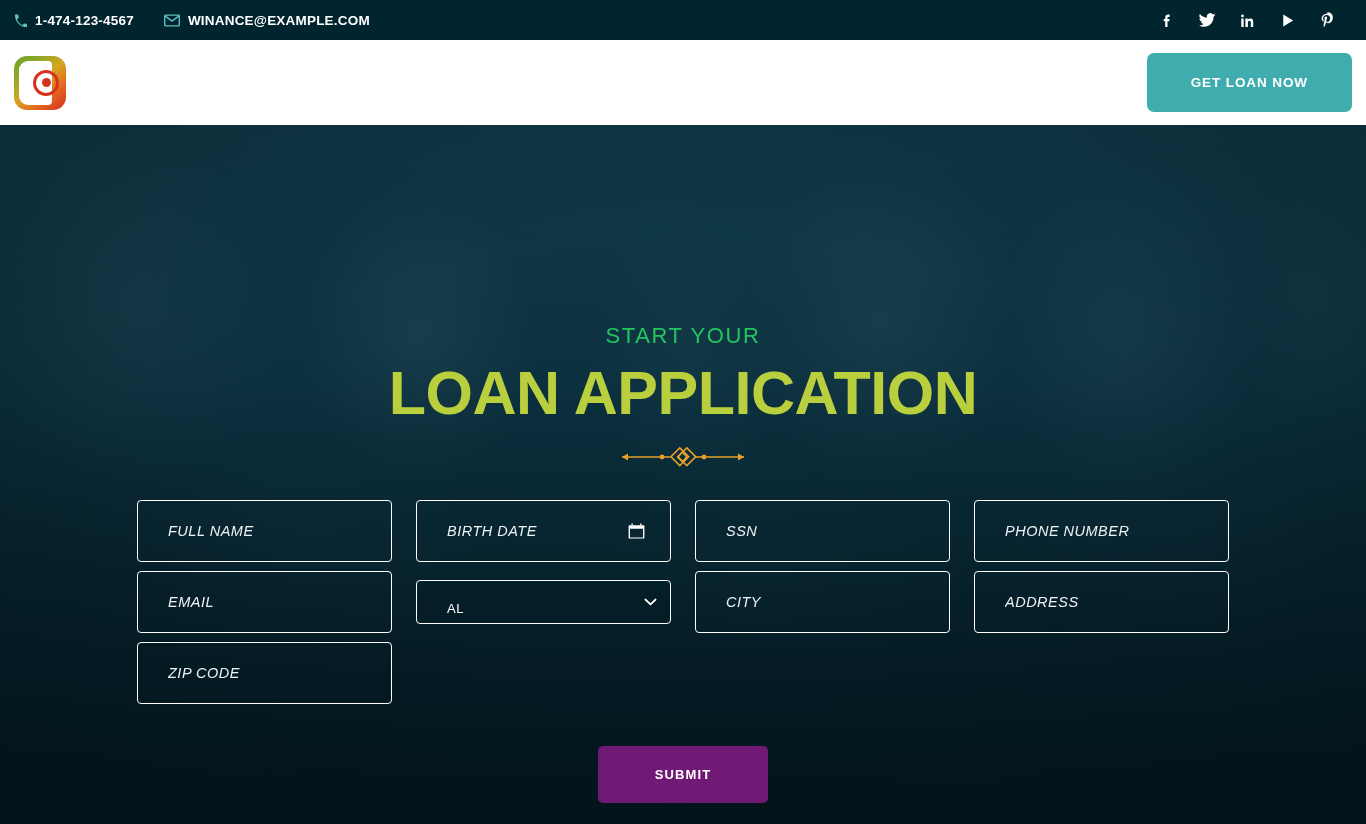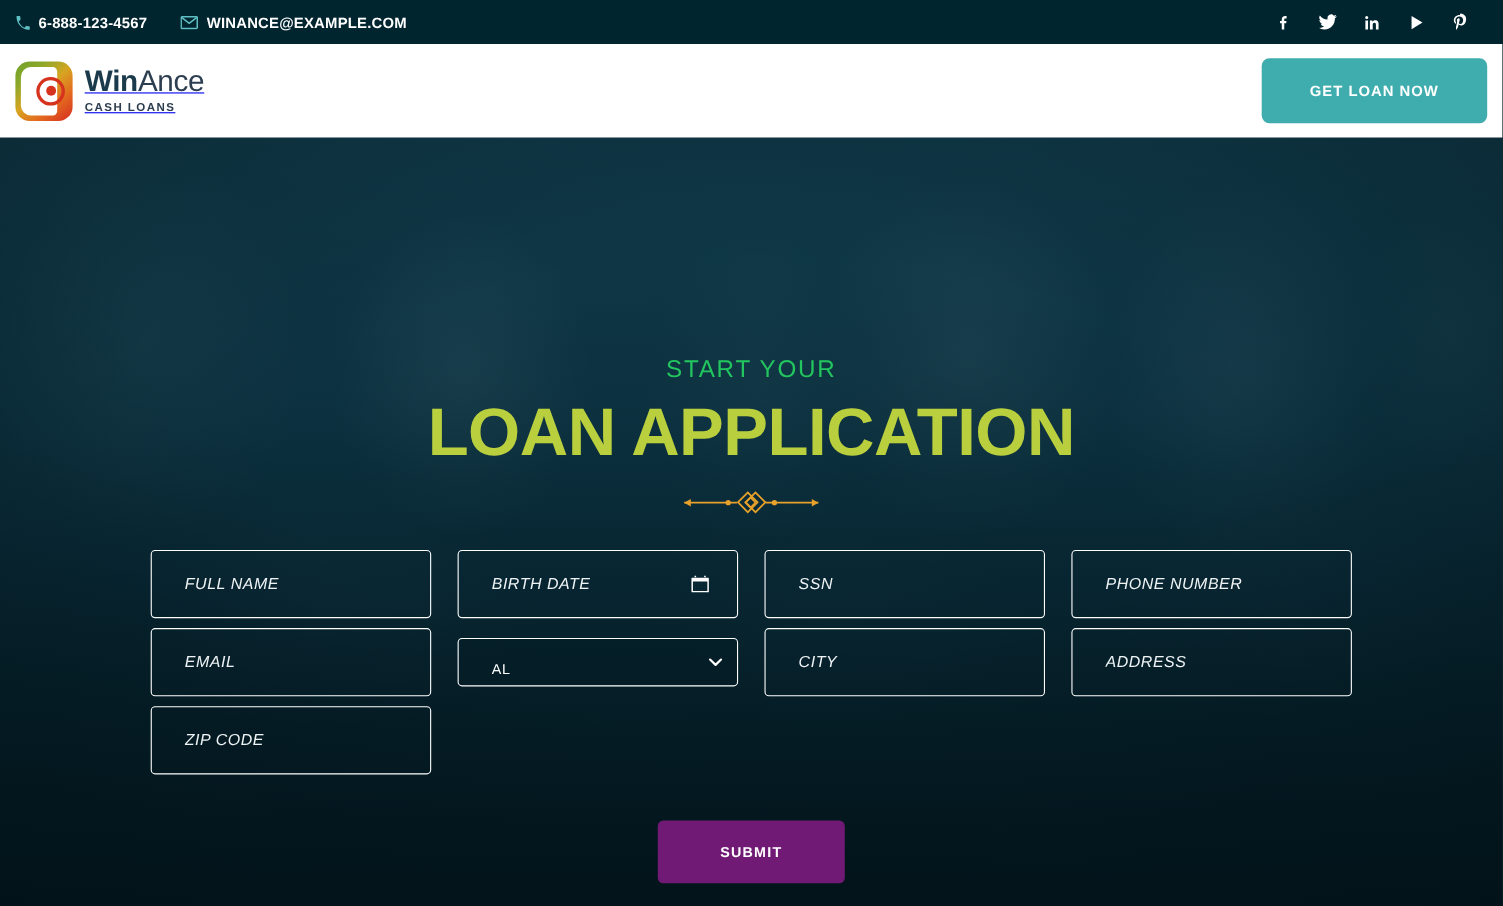--- a/index.html
+++ b/index.html
@@ -297,21 +297,21 @@
 
 <div class="topbar">
   <div class="topbar-left">
 
     <a class="tb-item" href="#">
       <span class="ic">
         <svg width="13" height="13" viewBox="0 0 24 24" fill="currentColor">
           <path d="M6.6 10.8c1.9 3.7 4.9 6.7 8.6 8.6l2.9-2.9c.4-.4.9-.5 1.3-.3 1.2.4 2.6.6 4 .6.7 0 1.2.5 1.2 1.2V22c0 .7-.5 1.2-1.2 1.2C11.9 23.2 1.8 13.1 1.8 .6 1.8-.1 2.3-.6 3-.6h3.9c.7 0 1.2.5 1.2 1.2 0 1.4.2 2.8.6 4 .1.5 0 1-.3 1.3l-2.9 2.9z" transform="translate(0,1.4)"></path>
         </svg>
       </span>
-      <span>6-888-123-4567</span>
+      <span>1-474-123-4567</span>
     </a>
 
     <a class="tb-item" href="#">
       <span class="ic">
         <svg width="16" height="13" viewBox="0 0 24 18" fill="none" stroke="currentColor" stroke-width="2.1">
           <rect x="1" y="1" width="22" height="16" rx="1.4" fill="none"></rect>
           <path d="M1.6 2 12 10 22.4 2"></path>
         </svg>
       </span>
       <span>WINANCE@EXAMPLE.COM</span>
@@ -346,26 +346,20 @@
       </svg>
     </a>
   </div>
 </div>
 
 <div class="header">
 
   <a class="brand" href="#">
     <span class="brand-mark">
       <span class="swirl"></span>
-    </span>
-    <span class="brand-txt">
-      <span class="brand-name">
-        <span>Win</span><span class="light">Ance</span>
-      </span>
-      <span class="brand-sub" style="display:block">CASH LOANS</span>
     </span>
   </a>
 
 
   <button class="cta">GET LOAN NOW</button>
 </div>
 
 <section class="hero">
   <div class="hero-photo"></div>
   <div class="hero-tint"></div>

